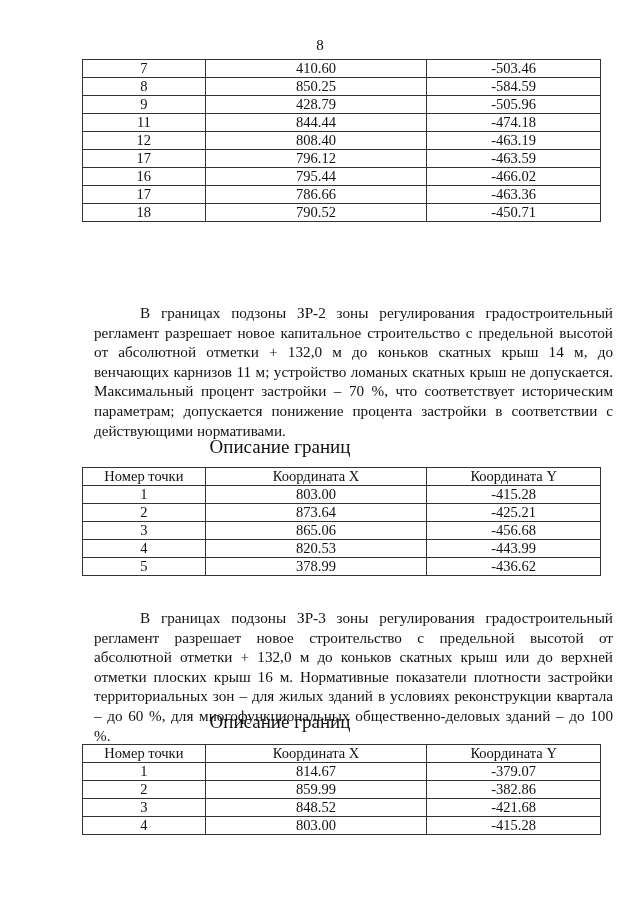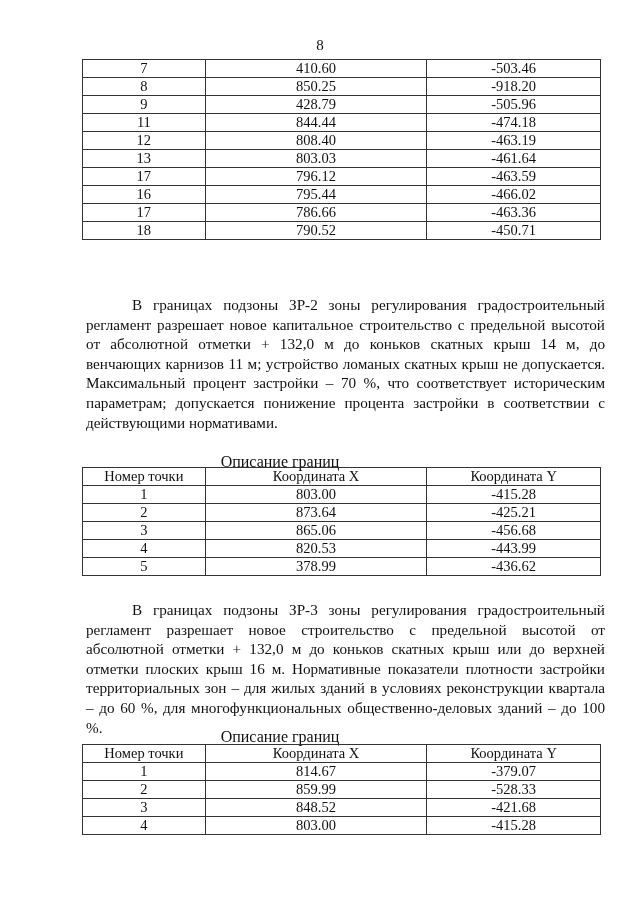--- a/index.html
+++ b/index.html
@@ -19,26 +19,25 @@
   table.coords td, table.coords th {
     border: 1px solid #333; text-align: center; padding: 0;
     height: 17px; line-height: 17px; font-weight: normal;
   }
   table.coords col.c1 { width: 123px; }
   table.coords col.c2 { width: 222px; }
   table.coords col.c3 { width: 174px; }
   .para {
     position: absolute; left: 82px; width: 519px;
     font-size: 15.2px; line-height: 19.6px; text-align: justify;
-    text-indent: 46px; margin: 4px;
+    text-indent: 46px; margin: 12px;
   }
   .caption {
     position: absolute; left: 0; width: 560px; text-align: center;
-    font-size: 16px;
-    margin-top: 17px;
+    font-size: 19px;
   }
 </style>
 </head>
 <body>
 
 <div class="page-number">8</div>
 
 <table class="coords" style="top:59px;">
   <colgroup>
       <col class="c1">
@@ -47,41 +46,36 @@
     </colgroup>
   <tbody>
     <tr>
         <td>7</td>
         <td>410.60</td>
         <td>-503.46</td>
       </tr>
     <tr>
         <td>8</td>
         <td>850.25</td>
-        <td>-918.20</td>
+        <td>-584.59</td>
       </tr>
     <tr>
         <td>9</td>
         <td>428.79</td>
         <td>-505.96</td>
       </tr>
     <tr>
         <td>11</td>
         <td>844.44</td>
         <td>-474.18</td>
       </tr>
     <tr>
         <td>12</td>
         <td>808.40</td>
         <td>-463.19</td>
-      </tr>
-    <tr>
-        <td>13</td>
-        <td>803.03</td>
-        <td>-461.64</td>
       </tr>
     <tr>
         <td>17</td>
         <td>796.12</td>
         <td>-463.59</td>
       </tr>
     <tr>
         <td>16</td>
         <td>795.44</td>
         <td>-466.02</td>
@@ -164,21 +158,21 @@
   </thead>
   <tbody>
     <tr>
         <td>1</td>
         <td>814.67</td>
         <td>-379.07</td>
       </tr>
     <tr>
         <td>2</td>
         <td>859.99</td>
-        <td>-528.33</td>
+        <td>-382.86</td>
       </tr>
     <tr>
         <td>3</td>
         <td>848.52</td>
         <td>-421.68</td>
       </tr>
     <tr>
         <td>4</td>
         <td>803.00</td>
         <td>-415.28</td>

